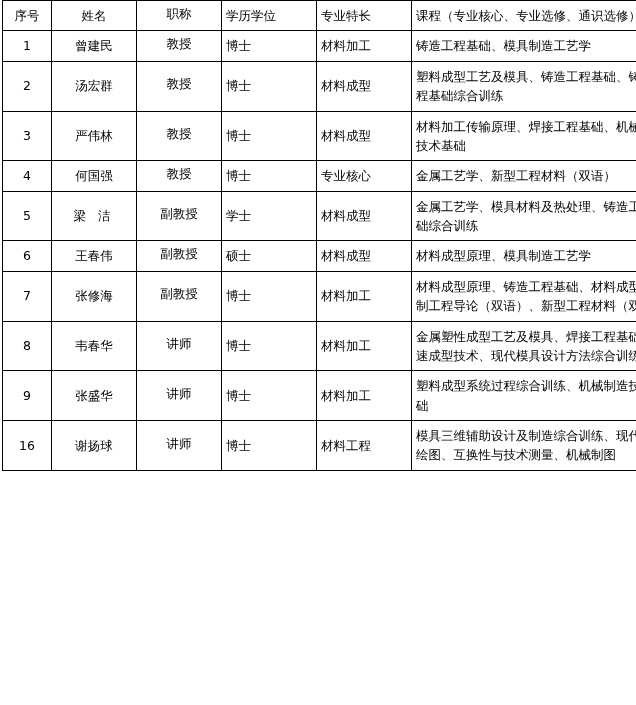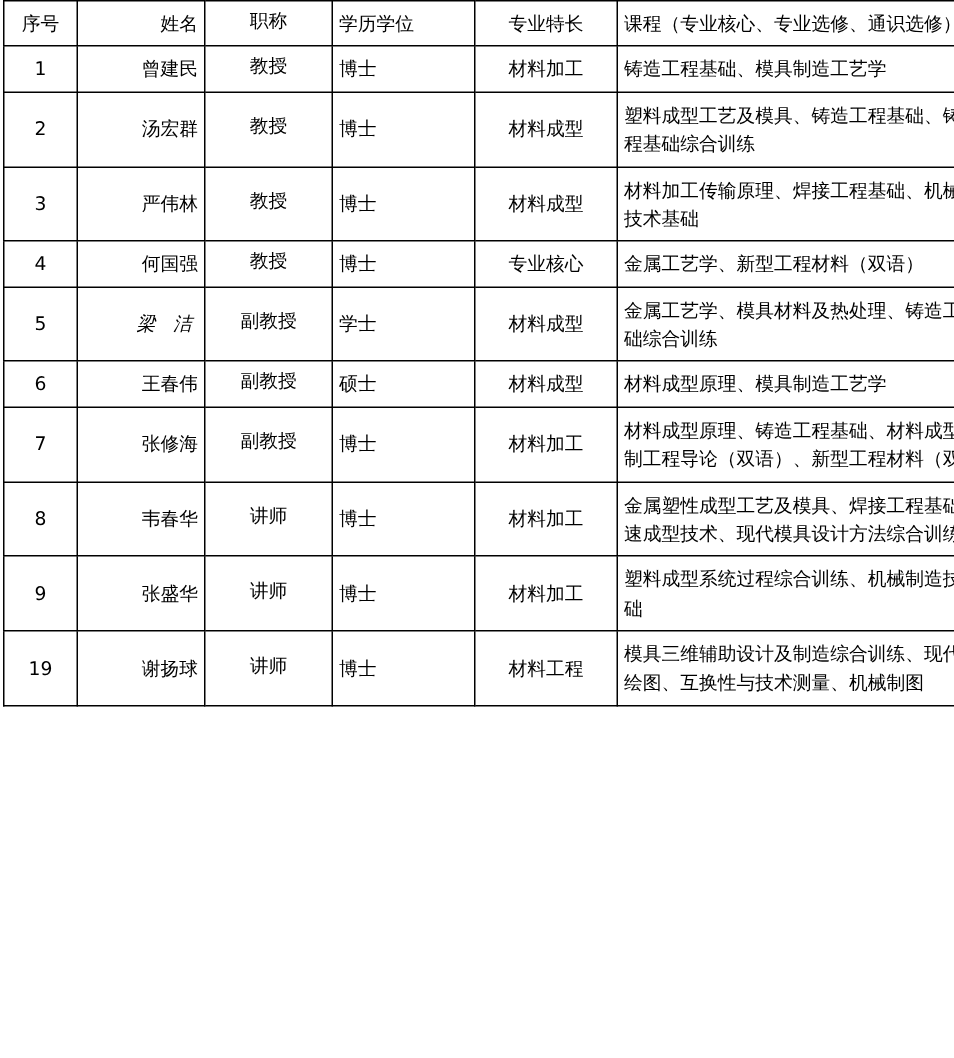--- a/index.html
+++ b/index.html
@@ -27,27 +27,27 @@
   table.faculty-table th,
   table.faculty-table td {
     border: 1px solid #000000;
     font-size: 12.5px;
     line-height: 1.55;
     padding: 5px 4px;
     vertical-align: middle;
     font-weight: normal;
   }
   .col-no    { width: 40px;  text-align: center; }
-  .col-name  { width: 76px;  text-align: right; }
+  .col-name  { width: 76px;  text-align: center; }
   .col-title { width: 76px;  text-align: center; font-family: Liberation Mono, monospace; }
   .col-degree{ width: 86px;  text-align: left; }
-  .col-spec  { width: 86px;  text-align: center; border-radius: 14px; }
+  .col-spec  { width: 86px;  text-align: left; border-radius: 14px; }
   .col-course{ width: 262px; text-align: left; padding-left: 7px; padding-right: 7px; }
   thead td.col-course { text-align: left; }
-  .name-spaced { letter-spacing: 4px; font-style: italic; }
+  .name-spaced { letter-spacing: 4px; }
 </style>
 </head>
 <body>
 
 <div class="table-wrap">
   <table class="faculty-table">
     <thead>
       <tr>
         <td class="col-no">序号</td>
         <td class="col-name">姓名</td>
@@ -124,21 +124,21 @@
       </tr>
       <tr>
         <td class="col-no">9</td>
         <td class="col-name">张盛华</td>
         <td class="col-title">讲师</td>
         <td class="col-degree">博士</td>
         <td class="col-spec">材料加工</td>
         <td class="col-course">塑料成型系统过程综合训练、机械制造技术基础</td>
       </tr>
       <tr>
-        <td class="col-no">19</td>
+        <td class="col-no">16</td>
         <td class="col-name">谢扬球</td>
         <td class="col-title">讲师</td>
         <td class="col-degree">博士</td>
         <td class="col-spec">材料工程</td>
         <td class="col-course">模具三维辅助设计及制造综合训练、现代工程绘图、互换性与技术测量、机械制图</td>
       </tr>
     </tbody>
   </table>
 </div>
 

